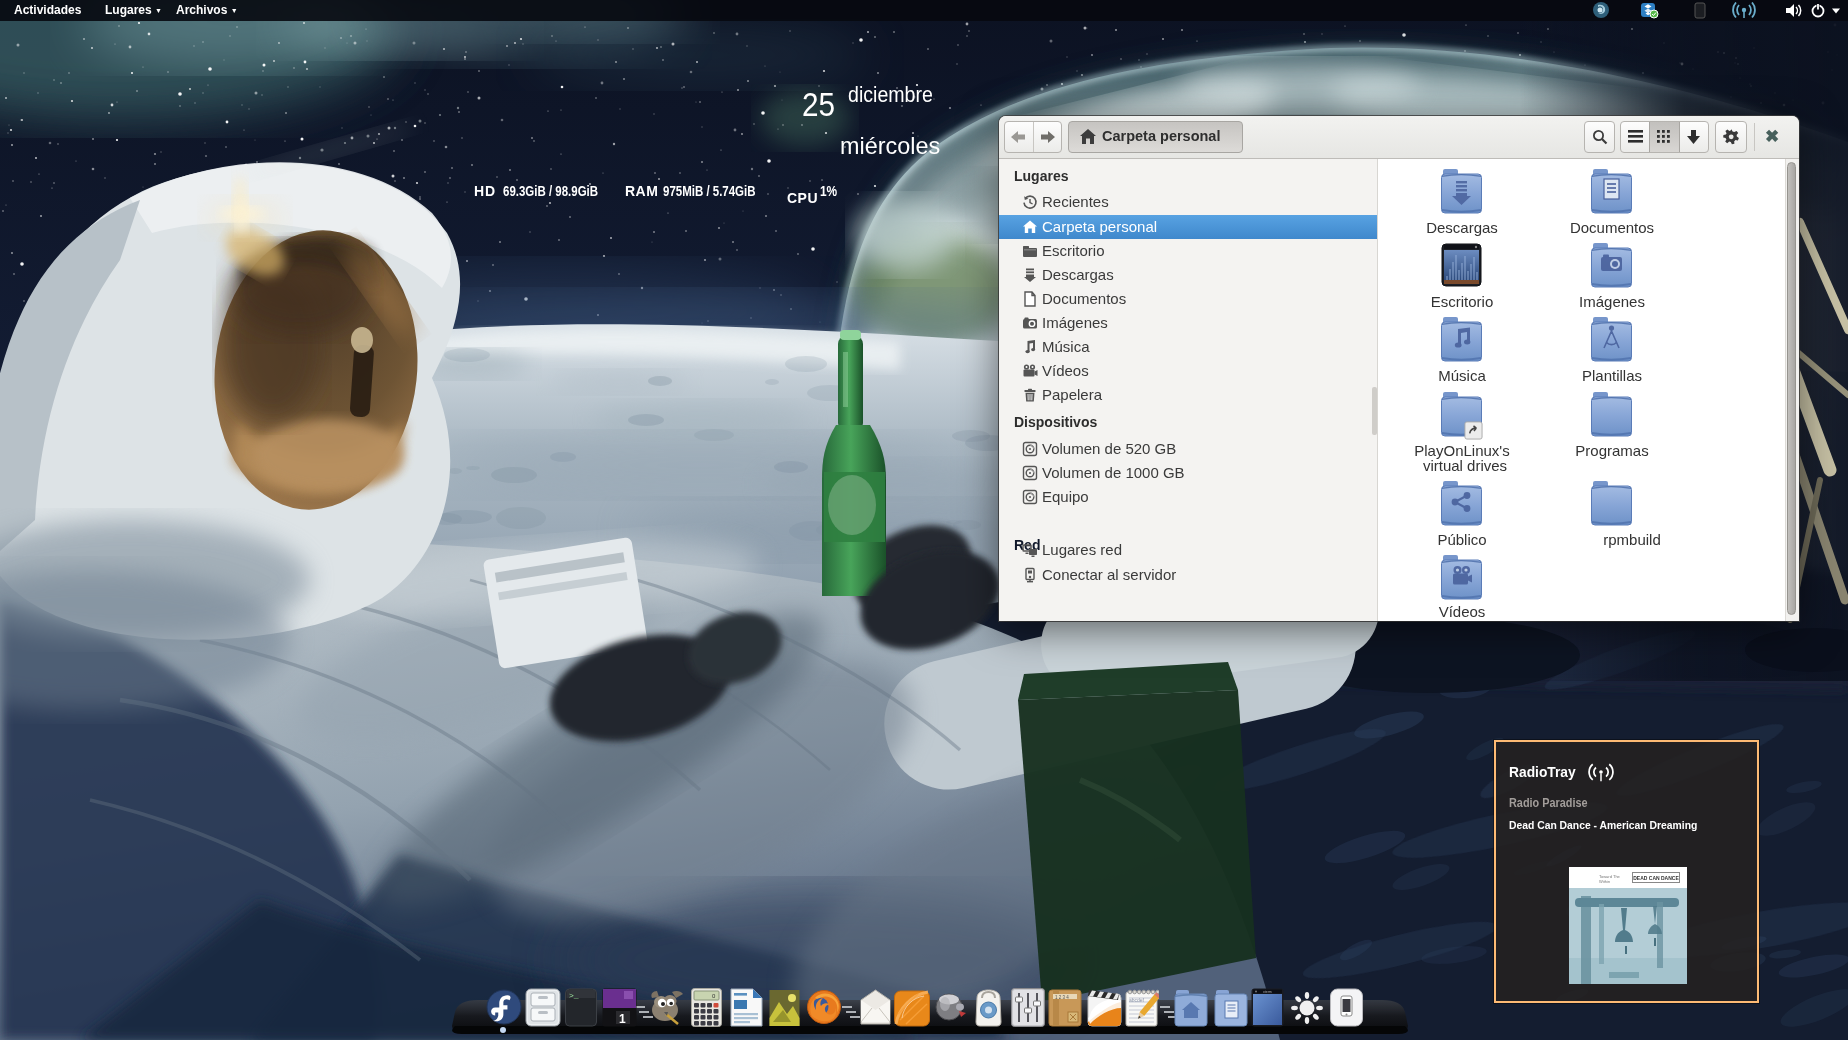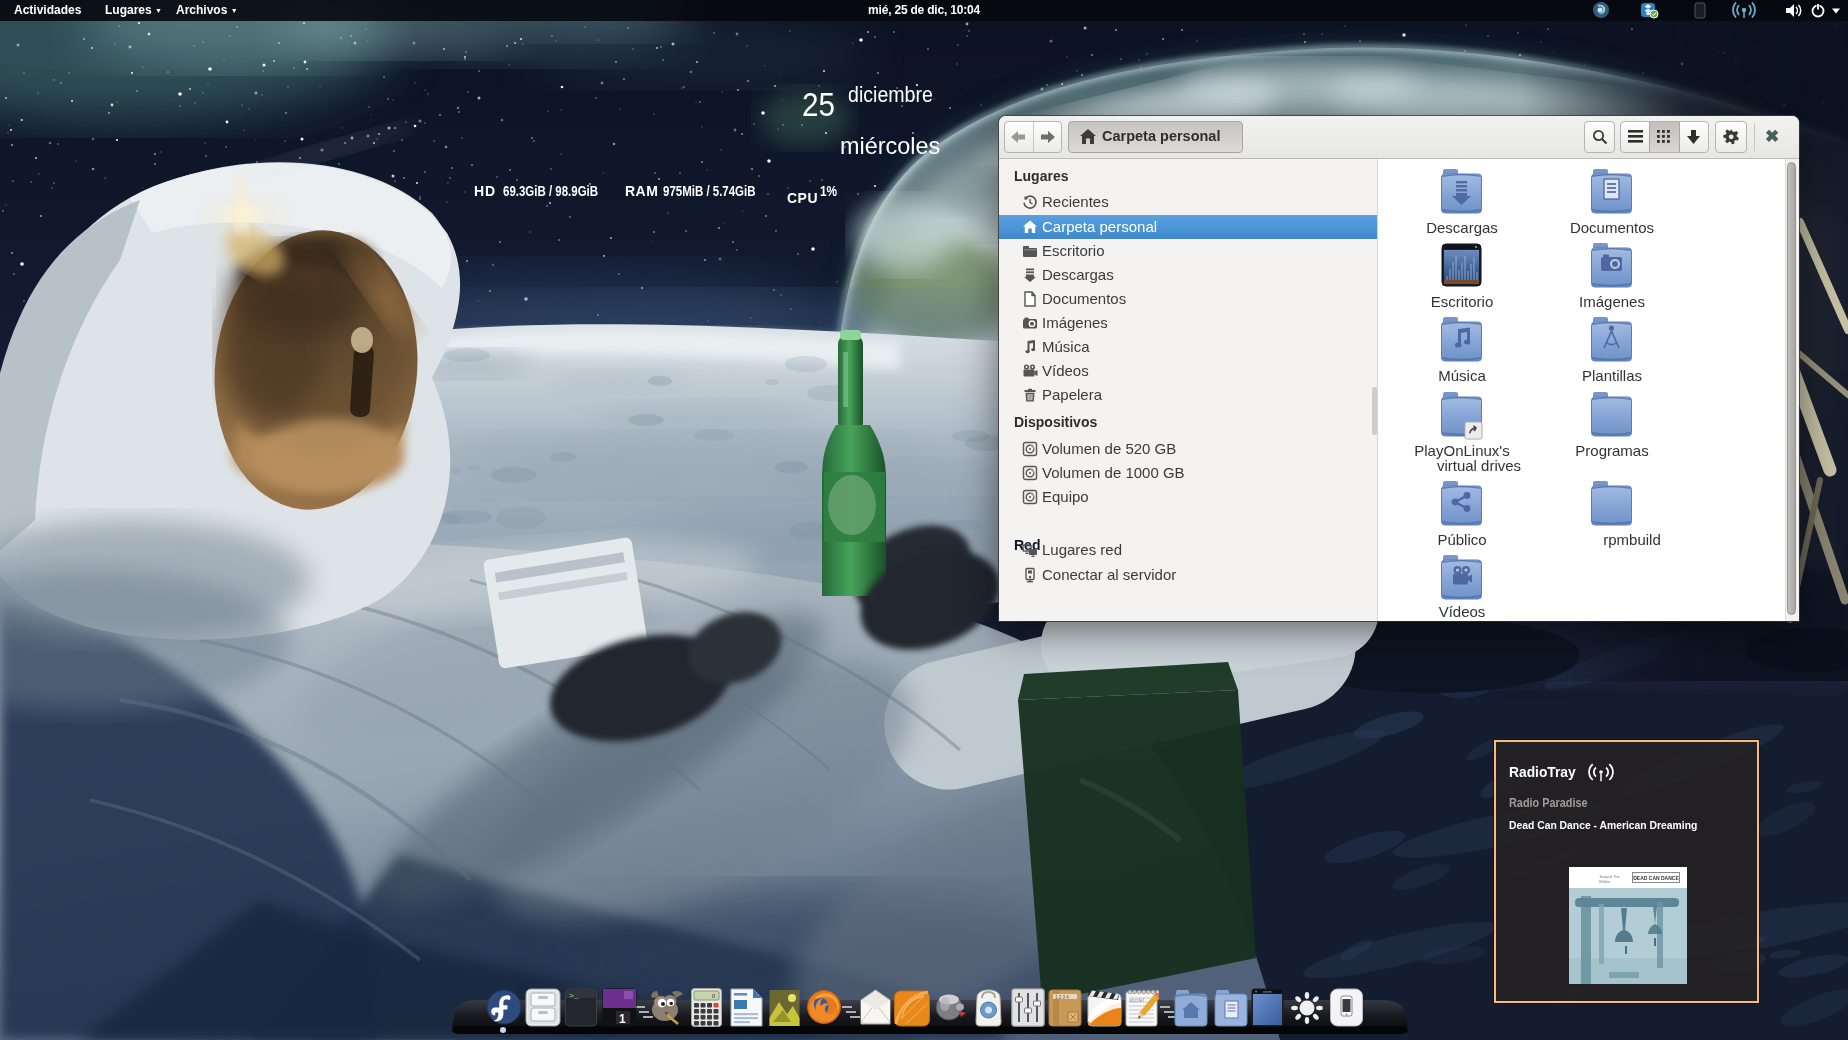--- a/index.html
+++ b/index.html
@@ -852,21 +852,20 @@
   <rect x="840" y="330" width="21" height="10" rx="4" fill="#8fd49b"></rect>
   <rect x="843" y="352" width="5" height="55" fill="#a8e0b0" opacity="0.4"></rect>
 </g>
 <ellipse cx="930" cy="600" rx="72" ry="46" fill="#23272f" transform="rotate(-20 930 600)" filter="url(#b3)"></ellipse>
 </svg>
 
 <div class="abs" style="left:0;top:0;width:1848px;height:21px;background:rgba(7,9,16,0.9);color:#fff;font-size:12px;font-weight:bold;">
   <div class="abs" style="left:14px;top:3px;">Actividades</div>
   <div class="abs" style="left:105px;top:3px;">Lugares <span style="font-size:7px;vertical-align:1px;">▼</span></div>
   <div class="abs" style="left:176px;top:3px;">Archivos <span style="font-size:7px;vertical-align:1px;">▼</span></div>
-  <div class="abs" style="left:0;right:0;top:3px;text-align:center;letter-spacing:-0.2px;">mié, 25 de dic, 10:04</div>
   <svg class="abs" style="left:1592px;top:2px" width="250" height="17" viewBox="0 0 250 17">
     <circle cx="9" cy="8" r="8" fill="#2e5f7a"></circle>
         <path d="M 6,3 C 11,1.5 14,5 13,9 C 12,12 8,13 6,11 C 9,12 11.5,10 11,7 C 10.5,4.5 8,3.5 6,5 Z" fill="#a8cede"></path>
         <circle cx="8" cy="8" r="2.5" fill="#cfe6f0"></circle>
     <rect x="49" y="1" width="14" height="14" rx="3" fill="#2d7fc3"></rect>
     <g fill="#fff">
           <path d="M 52.5,4.4 l 3.5,-2.2 3.5,2.2 -3.5,2.2 z"></path>
           <path d="M 52.5,8.8 l 3.5,-2.2 3.5,2.2 -3.5,2.2 z" opacity="0.85"></path>
           <path d="M 53.5,11.6 l 2.5,1.6 2.5,-1.6 -2.5,-1.6 z"></path>
         </g>
@@ -1204,21 +1203,21 @@
           <path d="M 20.5,12 L 20.5,18 M 20.5,15 L 13,32 M 20.5,15 L 28,32"></path>
           <path d="M 15.5,26.5 A 7,7 0 0 0 25.5,26.5"></path>
           <circle cx="20.5" cy="12" r="1.8" fill="#49619c"></circle>
         </g>
       </svg>
       <div class="abs" style="left:523px;top:251px;width:180px;text-align:center;font-size:15px;color:#333;">Plantillas</div>
 <svg class="abs" style="left:442px;top:275px" width="41" height="46" viewBox="0 0 41 46">
         <use href="#folder"></use>
       </svg>
       <div class="abs" style="left:373px;top:326px;width:180px;text-align:center;font-size:15px;color:#333;">PlayOnLinux's</div>
-      <div class="abs" style="left:390px;top:341px;width:180px;text-align:center;font-size:15px;color:#333;">virtual drives</div>
+      <div class="abs" style="left:376px;top:341px;width:180px;text-align:center;font-size:15px;color:#333;">virtual drives</div>
       <svg class="abs" style="left:465px;top:305px" width="19" height="19" viewBox="0 0 20 20">
         <rect x="1" y="1" width="18" height="18" rx="2" fill="#ececec" stroke="#aaa"></rect>
         <path d="M 6,13 Q 7,7.5 13,7.5 M 13,7.5 L 10,5.2 M 13,7.5 L 10.5,10.5" stroke="#444" stroke-width="1.6" fill="none"></path>
       </svg>
 <svg class="abs" style="left:592px;top:275px" width="41" height="46" viewBox="0 0 41 46">
         <use href="#folder"></use>
       </svg>
       <div class="abs" style="left:523px;top:326px;width:180px;text-align:center;font-size:15px;color:#333;">Programas</div>
 <svg class="abs" style="left:442px;top:364px" width="41" height="46" viewBox="0 0 41 46">
         <use href="#folder"></use>

